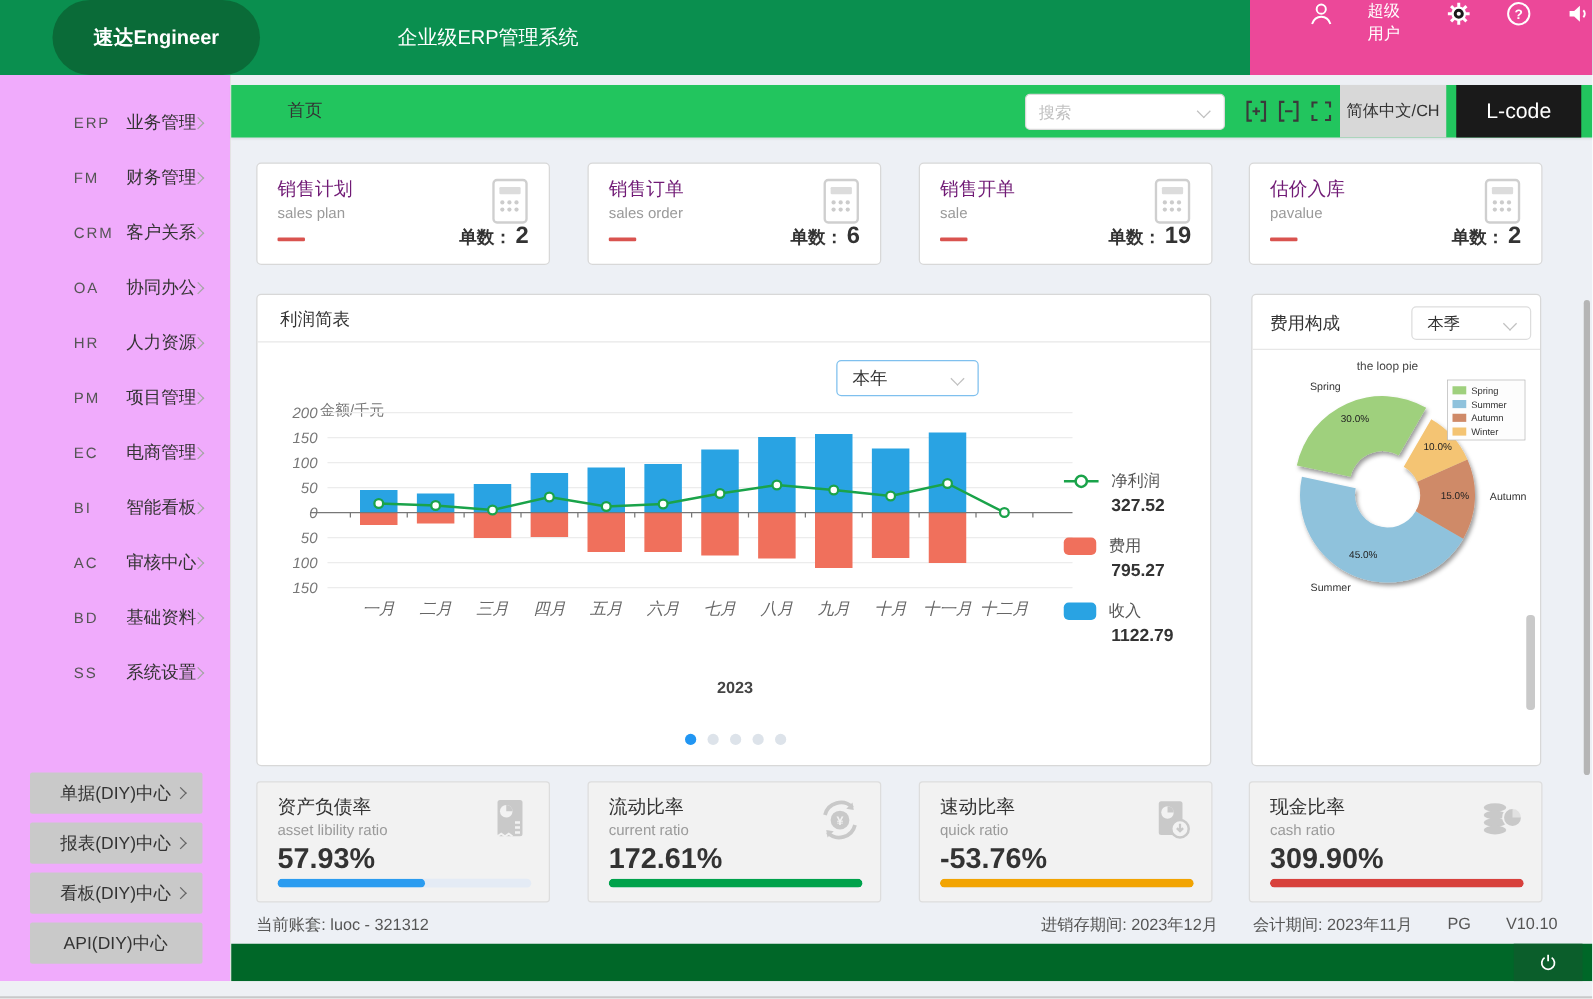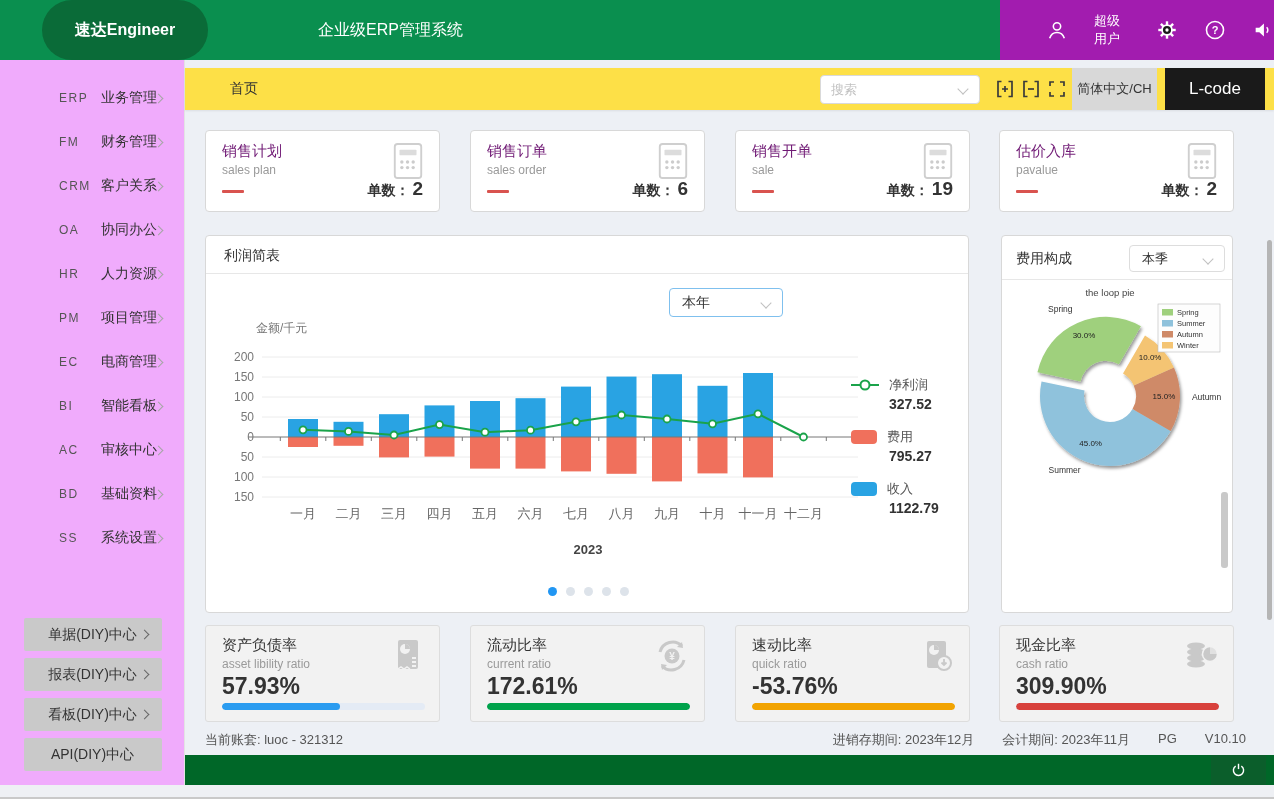--- a/index.html
+++ b/index.html
@@ -6,41 +6,41 @@
   html,body { background:#fff; }
   body { font-family:"Liberation Sans","DejaVu Sans",sans-serif; }
   #app { position:relative; width:1274px; height:799px; background:#fff; overflow:hidden; }
 
   
   .header { position:absolute; left:0; top:0; width:1274px; height:60px; background:#0a8f4f; }
   .brand-block { position:absolute; left:42px; top:0; width:166px; height:60px; background:#0a6b38;
     display:flex; align-items:center; justify-content:center; color:#fff; font-size:16px; font-weight:bold;border-radius:30px; }
   .app-title { position:absolute; left:318px; top:0; height:60px; display:flex; align-items:center;
     color:#fff; font-size:16px; }
-  .header-right { position:absolute; right:0; top:0; width:274px; height:60px; background:#a21caf;
-    display:flex; align-items:center; gap:26px; padding-left:46px; }
+  .header-right { position:absolute; right:0; top:0; width:274px; height:60px; background:#ec4899;
+    display:flex; align-items:flex-start; gap:26px; padding-left:46px; }
   .hicon { width:22px; height:22px; display:inline-flex; cursor:pointer; }
   .user-name { color:#fff; font-size:13px; }
 
   
   .sidebar { position:absolute; left:0; top:60px; width:185px; height:725px; background:#f0abfc; border-right:1px solid #e3e3e3;padding-left:29px; }
   .side-menu { padding-top:16px; }
   .side-item { position:relative; height:44px; display:flex; align-items:center; cursor:pointer; }
   .side-code { position:absolute; left:30px; width:38px; font-size:12px; color:#555; letter-spacing:1.5px; }
   .side-label { position:absolute; left:72px; font-size:14px; color:#333; }
   .chev-r { position:absolute; right:22px; width:7px; height:7px; border-top:1.5px solid #a5a5a5; border-right:1.5px solid #a5a5a5; transform:rotate(45deg); }
   .diy-box { position:absolute; left:0; top:558px; width:185px; }
   .diy-btn { position:relative; margin:0 auto 7px auto; width:138px; height:33px; background:#c9c9c9; border-radius:2px;
     display:flex; align-items:center; justify-content:center; font-size:14px; color:#333; cursor:pointer; }
   .diy-btn .chev-r { right:14px; border-color:#666; }
 
   
   .main { position:absolute; left:185px; top:60px; width:1089px; height:725px; background:#edf0f5; }
 
-  .topbar { position:absolute; left:0; top:8px; width:1089px; height:42px; background:#fde047; box-shadow:0 1px 2px rgba(0,0,0,.08); }
+  .topbar { position:absolute; left:0; top:8px; width:1089px; height:42px; background:#22c55e; box-shadow:0 1px 2px rgba(0,0,0,.08); }
   .home-tab { position:absolute; left:45px; top:0; height:42px; display:flex; align-items:center; font-size:14px; color:#333; cursor:pointer; }
   .search-box { position:absolute; left:635px; top:7px; width:160px; height:29px; border:1px solid #d9d9d9; border-radius:4px; background:#fff; }
   .search-box input { width:120px; height:27px; border:0; outline:0; padding-left:10px; font-size:13px; color:#333; background:transparent; font-family:inherit; }
   .search-box input::placeholder { color:#c0c0c0; }
   .chev-d { position:absolute; right:12px; top:9px; width:8px; height:8px; border-right:1.5px solid #c0c0c0; border-bottom:1.5px solid #c0c0c0; transform:rotate(45deg); cursor:pointer; }
   .bracket-btn { position:absolute; top:12px; width:18px; height:18px; cursor:pointer; }
   .lang-btn { position:absolute; left:887px; top:0; width:85px; height:42px; background:#d8d8d8; display:flex; align-items:center; justify-content:center; font-size:13px; color:#333; cursor:pointer; }
   .lcode-btn { position:absolute; left:980px; top:0; width:100px; height:42px; background:#1a1a1a; display:flex; align-items:center; justify-content:center; font-size:17px; color:#fff; cursor:pointer; }
 
   
@@ -54,21 +54,21 @@
   .calc-ic { position:absolute; right:14px; top:10px; }
 
   
   .profit-panel { position:absolute; left:20px; top:175px; width:764px; height:378px; background:#fff; border:1px solid #d8d8d8; border-radius:4px; }
   .panel-head { position:absolute; left:0; top:0; width:100%; height:38px; border-bottom:1px solid #e7e7e7; }
   .panel-title { position:absolute; left:18px; top:11px; font-size:14px; color:#333; }
   .year-select { position:absolute; left:463px; top:52px; width:114px; height:29px; border:1px solid #7fc0ee; border-radius:4px; background:#fff;
     display:flex; align-items:center; font-size:14px; color:#333; padding-left:12px; cursor:pointer; }
   .year-select .chev-d { top:10px; }
   .axis-label { position:absolute; left:50px; top:84px; font-size:12px; color:#777; }
-  .bar-chart-mount { position:absolute; left:12px; top:109px; width:648px; height:195px; }
+  .bar-chart-mount { position:absolute; left:12px; top:82px; width:648px; height:195px;font-style:italic; }
   .chart-legend { position:absolute; left:645px; top:140px; width:112px; }
   .leg-item { margin-bottom:16px; }
   .leg-row { display:flex; align-items:center; gap:10px; }
   .leg-name { font-size:13px; color:#555; }
   .leg-val { font-size:14px; font-weight:bold; color:#333; margin-left:38px; margin-top:2px; }
   .swatch { width:26px; height:14px; border-radius:4px; }
   .year-label { position:absolute; left:0; top:306px; width:764px; text-align:center; font-size:13px; font-weight:bold; color:#444; }
   .dots { position:absolute; left:0; top:351px; width:764px; display:flex; justify-content:center; gap:9px; }
   .dot { width:9px; height:9px; border-radius:50%; background:#dde3ea; cursor:pointer; }
   .dot.active { background:#2196f3; }

